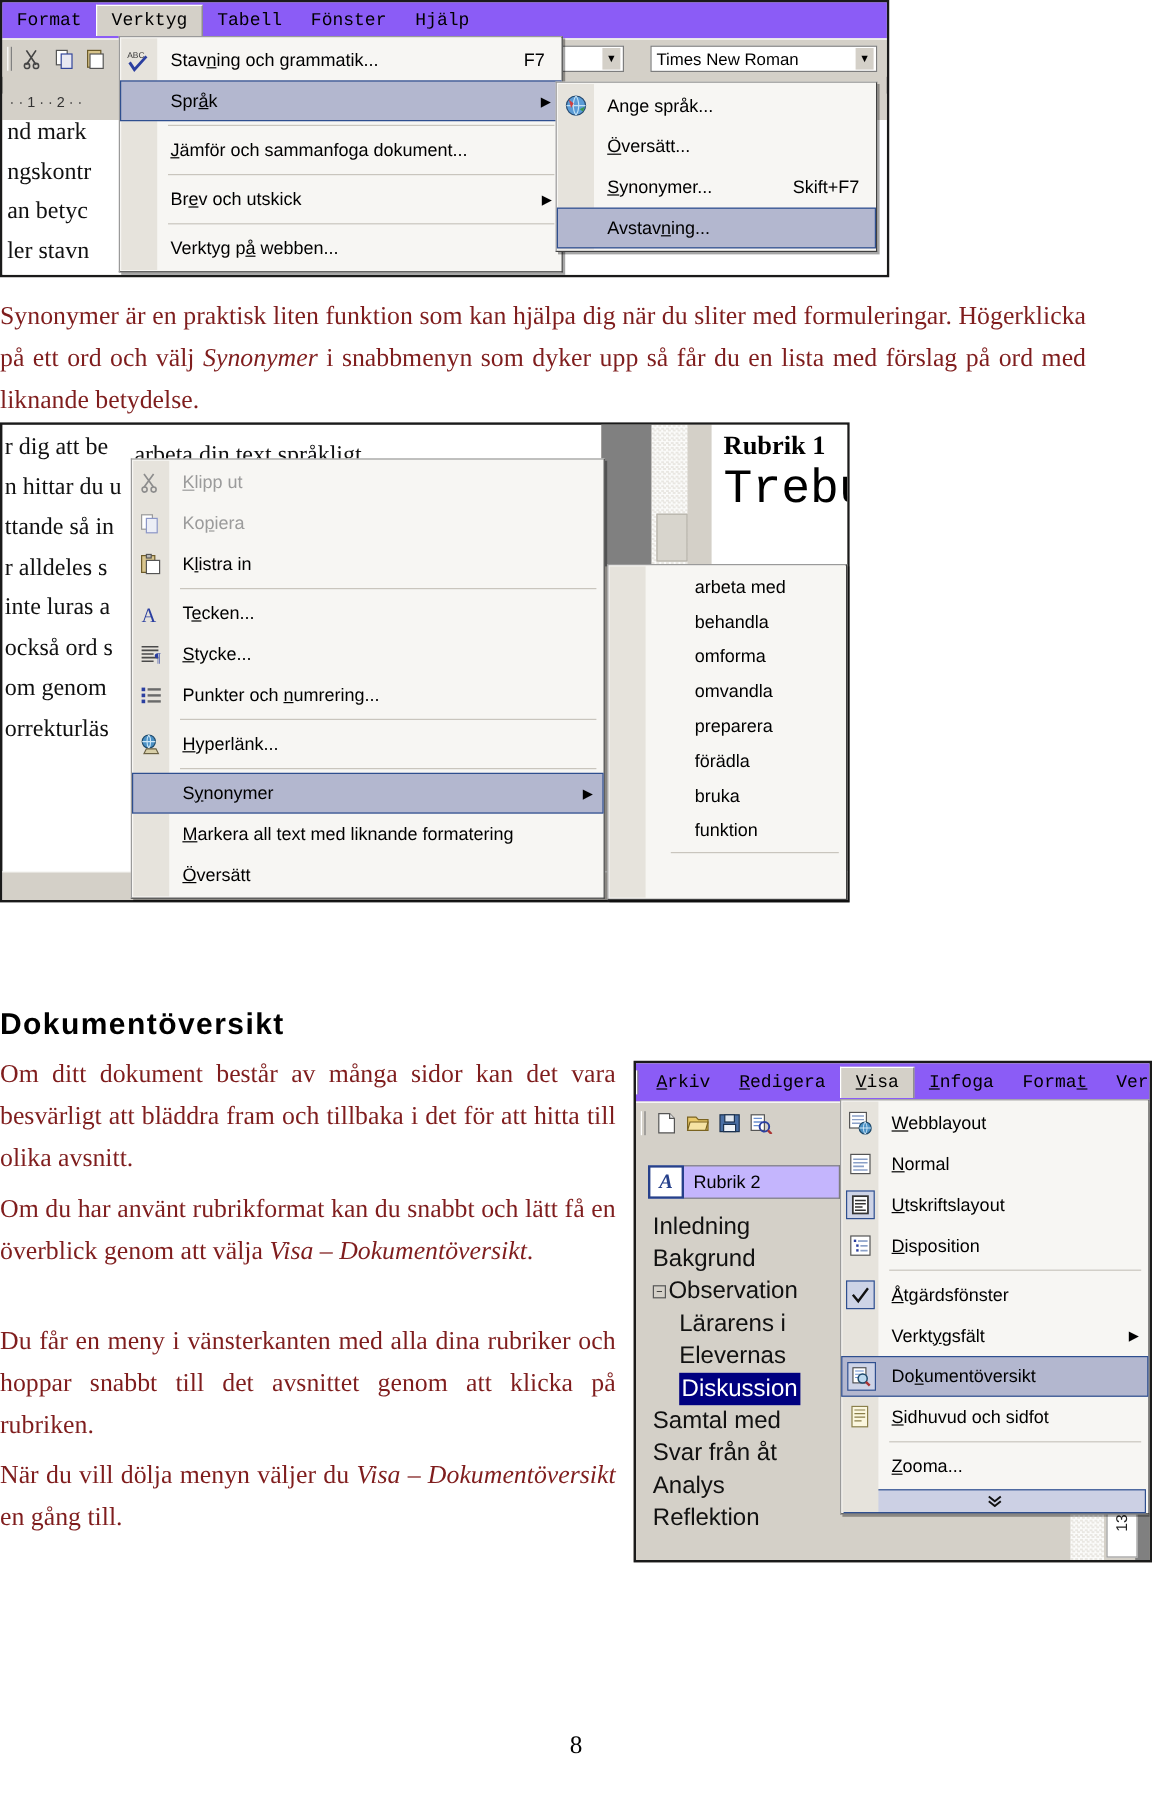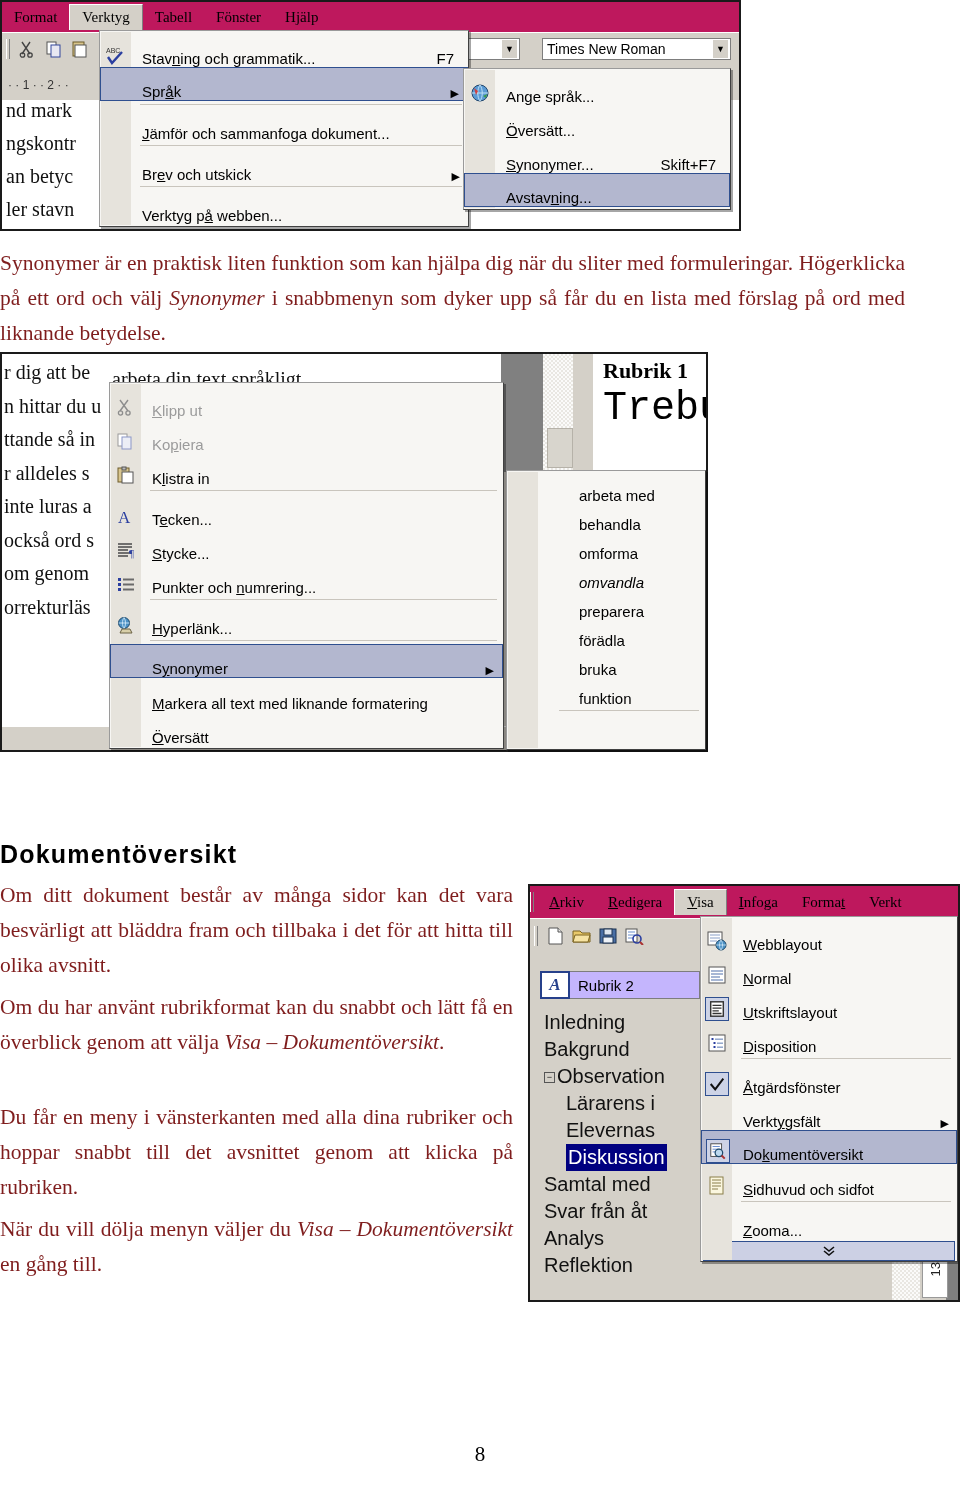--- a/index.html
+++ b/index.html
@@ -6,22 +6,22 @@
   html, body { margin:0; padding:0; }
   body {
     width:960px; height:1494px; background:#fff;
     font-family:"Liberation Serif", serif;
     position:relative; overflow:hidden;
   }
 
   
   .win { background:#d4d0c8; position:absolute; }
   .menubar {
-    background:#be185d; height:30px; display:flex; align-items:center;
-    font-family:Liberation Serif, serif; font-size:15px; color:#000;
+    background:#8b5cf6; height:30px; display:flex; align-items:center;
+    font-family:Liberation Mono, monospace; font-size:15px; color:#000;
   }
   .menubar .mi { padding:4px 12px; white-space:nowrap; }
   .menubar .mi.open {
     background:#d4d0c8; border-left:1px solid #fff; border-top:1px solid #fff;
     border-right:1px solid #808080; position:relative; z-index:40;
   }
   .toolbar {
     background:#d4d0c8; display:flex; align-items:center; height:32px;
     border-top:1px solid #fff; padding:0 4px; gap:4px;
   }
@@ -30,21 +30,21 @@
 
   .dropdown {
     position:absolute; background:#f7f6f3;
     border:1px solid #9a9a9a; border-right-color:#404040; border-bottom-color:#404040;
     box-shadow:2px 2px 0 rgba(0,0,0,.35);
     font-family:"Liberation Sans", sans-serif; font-size:15px; color:#000;
     padding:2px 0; z-index:50;
   }
   .dropdown .gutter { position:absolute; left:1px; top:1px; bottom:1px; width:30px; background:#e6e3dc; }
   .item {
-    position:relative; display:flex; align-items:flex-end; height:34px;
+    position:relative; display:flex; align-items:center; height:34px;
     padding-left:42px; padding-right:14px; white-space:nowrap;
   }
   .item .ico { position:absolute; left:4px; width:24px; height:24px; display:flex; align-items:center; justify-content:center; }
   .item .lbl { flex:1; }
   .item .acc { margin-left:26px; color:#000; }
   .item .arr { position:absolute; right:8px; font-size:11px; }
   .item.sel { background:#b3b7cf; border:1px solid #2f4f8f; padding-left:41px; }
   .item.dis { color:#9b9b9b; }
   .sep { height:1px; background:#c9c5bd; margin:3px 6px 3px 40px; }
   .u { text-decoration:underline; }
@@ -379,21 +379,21 @@
     <div class="gutter"></div>
     <div class="item" style="height:29px;padding-left:52px;">
         <span class="lbl">arbeta med</span>
       </div>
     <div class="item" style="height:29px;padding-left:52px;">
         <span class="lbl">behandla</span>
       </div>
     <div class="item" style="height:29px;padding-left:52px;">
         <span class="lbl">omforma</span>
       </div>
-    <div class="item" style="height:29px;padding-left:52px;font-style:italic;">
+    <div class="item" style="height:29px;padding-left:52px;">
         <span class="lbl">omvandla</span>
       </div>
     <div class="item" style="height:29px;padding-left:52px;">
         <span class="lbl">preparera</span>
       </div>
     <div class="item" style="height:29px;padding-left:52px;">
         <span class="lbl">förädla</span>
       </div>
     <div class="item" style="height:29px;padding-left:52px;">
         <span class="lbl">bruka</span>

